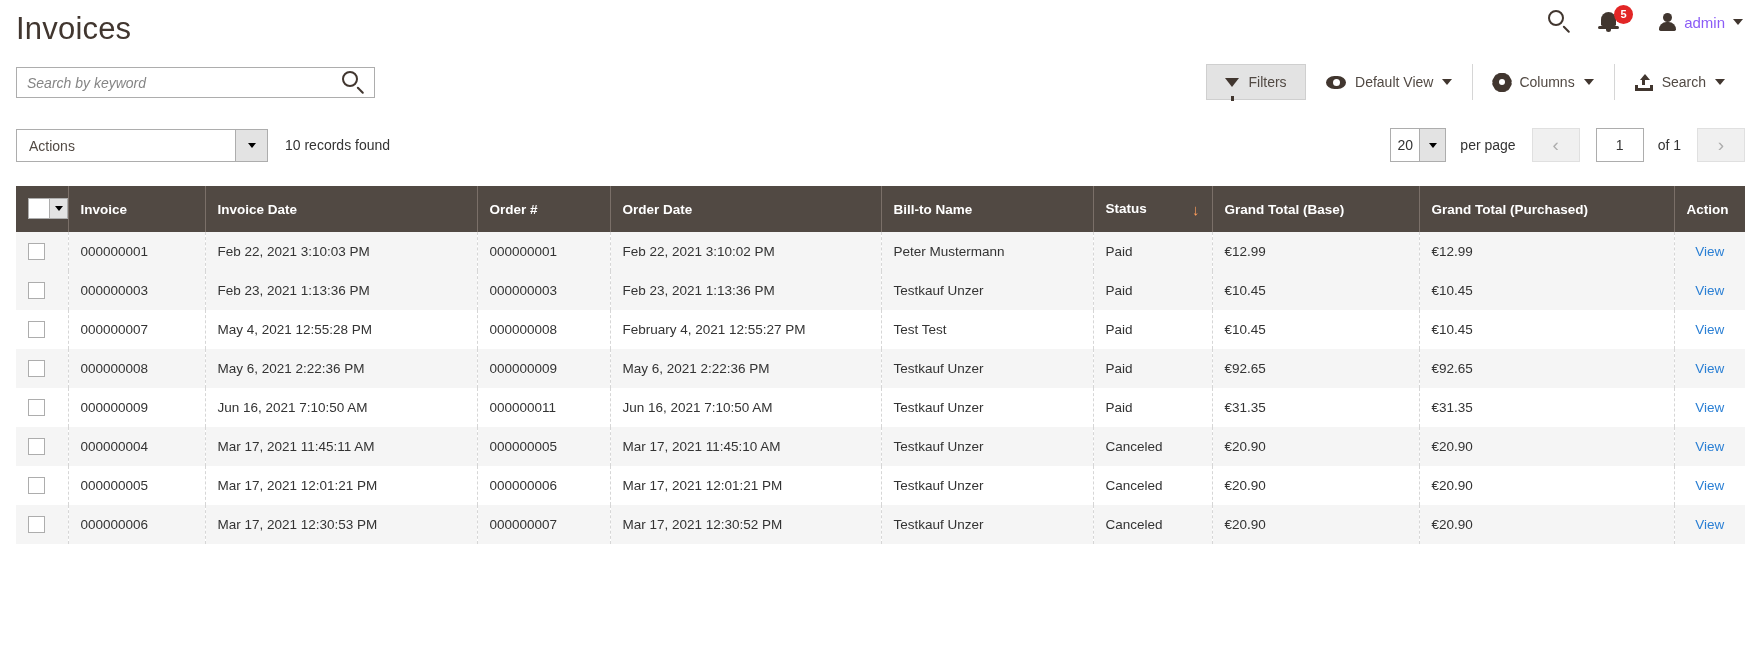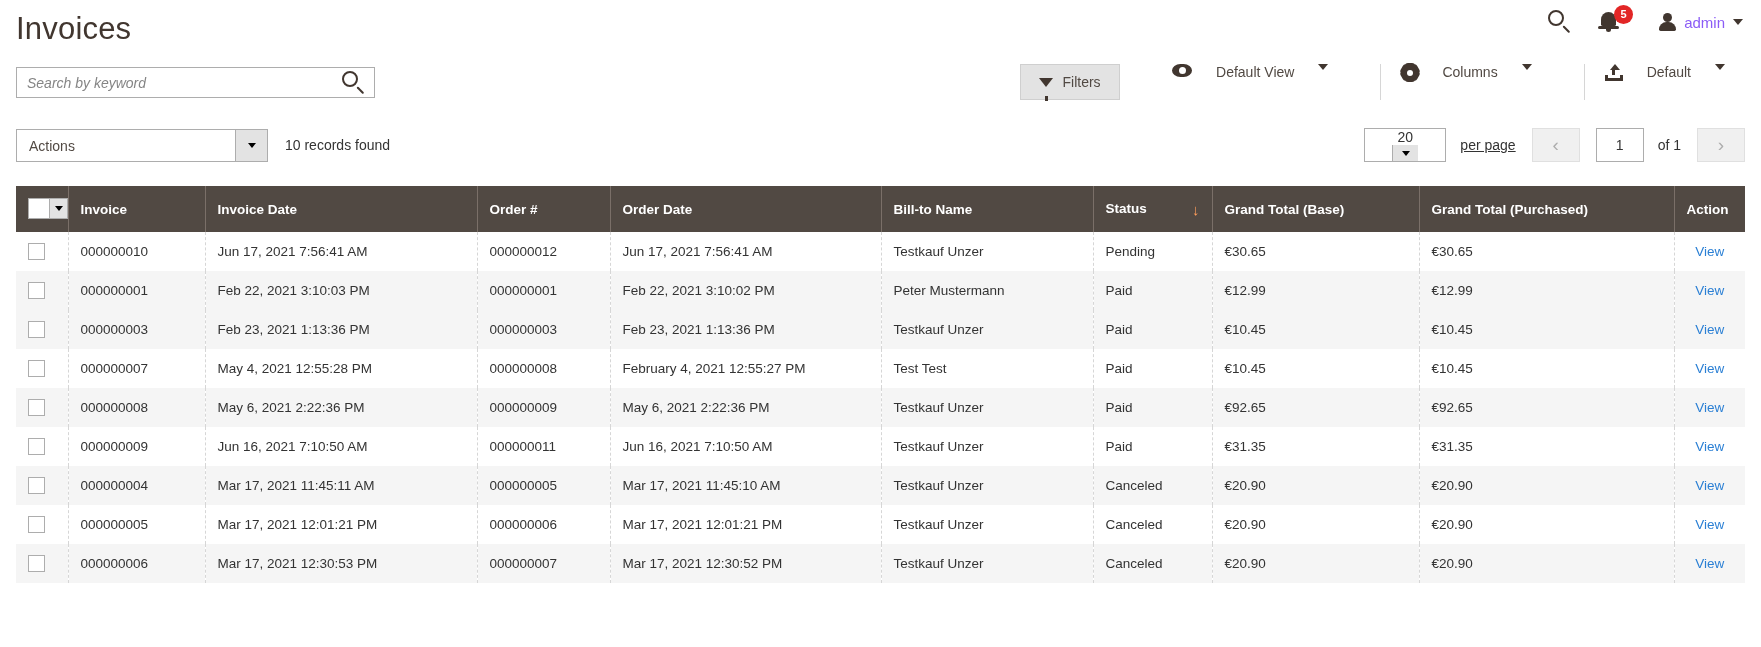--- a/index.html
+++ b/index.html
@@ -107,25 +107,24 @@
   .funnel {
     width: 0; height: 0; border-left: 7px solid transparent;
     border-right: 7px solid transparent; border-top: 9px solid #41362f;
     position: relative;
   }
   .funnel:after {
     content: ""; position: absolute; left: -1.5px; top: 9px;
     width: 3px; height: 5px; background: #41362f;
   }
   .tb-item {
-    display: flex; gap: 24px;
+    display: flex; align-items: center; gap: 9px;
     padding: 0 20px; cursor: pointer;
     font-size: 14px; color: #514943;
     border-left: 1px solid #d6d6d6;
-    margin-left: 32px;
   }
   .tb-item:first-of-type { border-left: 0; }
   .tb-label { color: #514943; }
   .eye {
     width: 20px; height: 13px; border-radius: 50%/60% 60% 60% 60%;
     background: #41362f; position: relative;
     display: flex; align-items: center; justify-content: center;
   }
   .eye .pupil { width: 7px; height: 7px; border-radius: 50%; background: #fff; }
   .gear {
@@ -184,29 +183,29 @@
     display: flex; align-items: center; justify-content: center;
   }
   .records-found {
     position: absolute; left: 285px; top: 137px;
     font-size: 14px; color: #333;
   }
 
   
   .pager { position: absolute; right: 16px; top: 128px; display: flex; align-items: center; }
   .perpage-select {
-    width: 82px; height: 34px; border: 1px solid #adadad; background: #fff;
-    display: flex; align-items: center; cursor: pointer; flex-direction: column;
+    width: 56px; height: 34px; border: 1px solid #adadad; background: #fff;
+    display: flex; align-items: center; cursor: pointer;
   }
   .perpage-select .num { flex: 1; text-align: center; font-size: 14px; color: #333; }
   .perpage-select .arrowbox {
     width: 26px; height: 100%; background: #e3e3e3; border-left: 1px solid #adadad;
     display: flex; align-items: center; justify-content: center;
   }
-  .perpage-label { margin-left: 14px; font-size: 14px; color: #333; text-decoration: underline; }
+  .perpage-label { margin-left: 14px; font-size: 14px; color: #333; }
   .pg-btn {
     width: 48px; height: 34px; background: #f0f0f0; border: 1px solid #e0e0e0;
     display: flex; align-items: center; justify-content: center; cursor: pointer;
     color: #adadad; font-size: 19px; margin-left: 16px;
   }
   .pg-input {
     width: 48px; height: 34px; border: 1px solid #adadad; background: #fff;
     text-align: center; font-size: 14px; color: #333; margin-left: 16px;
     font-family: "Liberation Sans", sans-serif; outline: none;
   }
@@ -333,21 +332,21 @@
     <span class="tb-label">Columns</span>
     <span class="caret-sm"></span>
   </div>
 
   <div class="tb-item">
     <span class="upload">
       <span class="arrow"></span>
         <span class="stem"></span>
         <span class="tray"></span>
     </span>
-    <span class="tb-label">Default</span>
+    <span class="tb-label">Search</span>
     <span class="caret-sm"></span>
   </div>
 
 </div>
 
 <div class="actions-select">
   <span class="lbl">Actions</span>
   <span class="arrowbox">
     <span class="caret-blk"></span>
   </span>
@@ -405,32 +404,20 @@
           <span>Status</span>
           <span class="sort-arrow">↓</span>
         </span>
       </th>
       <th>Grand Total (Base)</th>
       <th>Grand Total (Purchased)</th>
       <th>Action</th>
     </tr>
   </thead>
   <tbody>
-      <tr class="odd">
-        <td class="cell-check"><span class="row-check"></span></td>
-        <td>000000010</td>
-        <td>Jun 17, 2021 7:56:41 AM</td>
-        <td>000000012</td>
-        <td>Jun 17, 2021 7:56:41 AM</td>
-        <td>Testkauf Unzer</td>
-        <td>Pending</td>
-        <td>€30.65</td>
-        <td>€30.65</td>
-        <td class="cell-action"><a class="view-link">View</a></td>
-      </tr>
       <tr class="even">
         <td class="cell-check"><span class="row-check"></span></td>
         <td>000000001</td>
         <td>Feb 22, 2021 3:10:03 PM</td>
         <td>000000001</td>
         <td>Feb 22, 2021 3:10:02 PM</td>
         <td>Peter Mustermann</td>
         <td>Paid</td>
         <td>€12.99</td>
         <td>€12.99</td>

